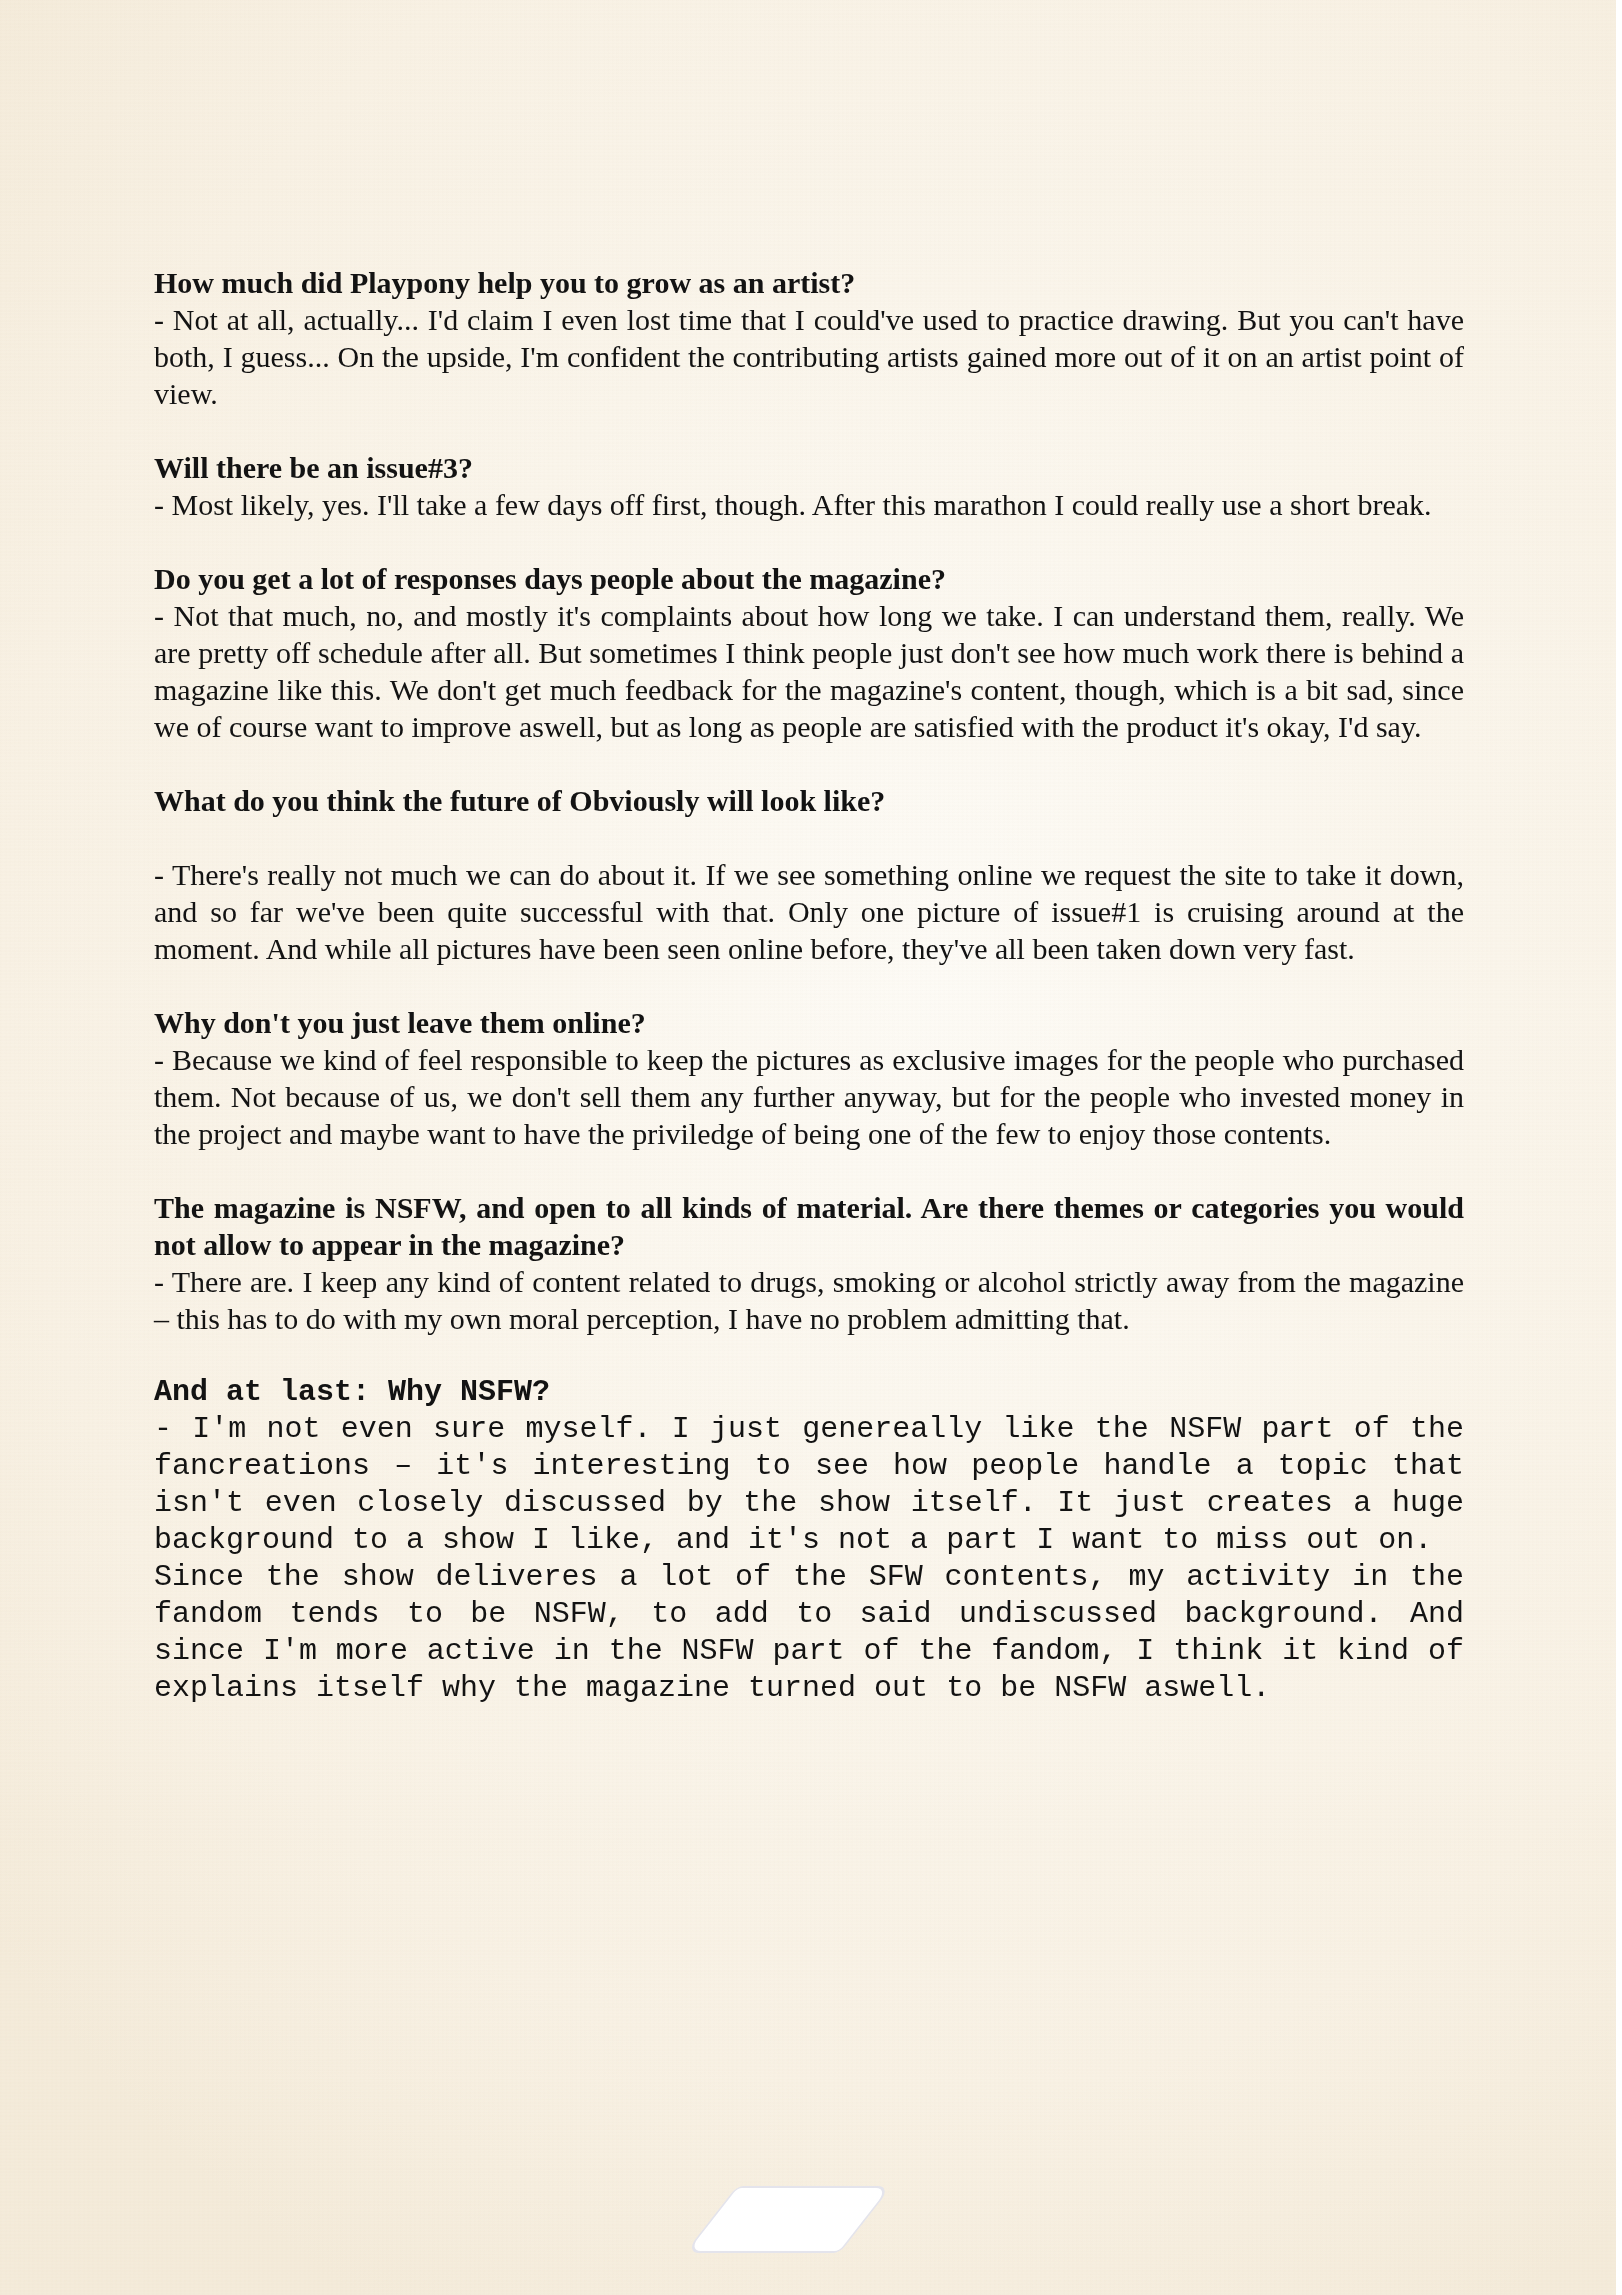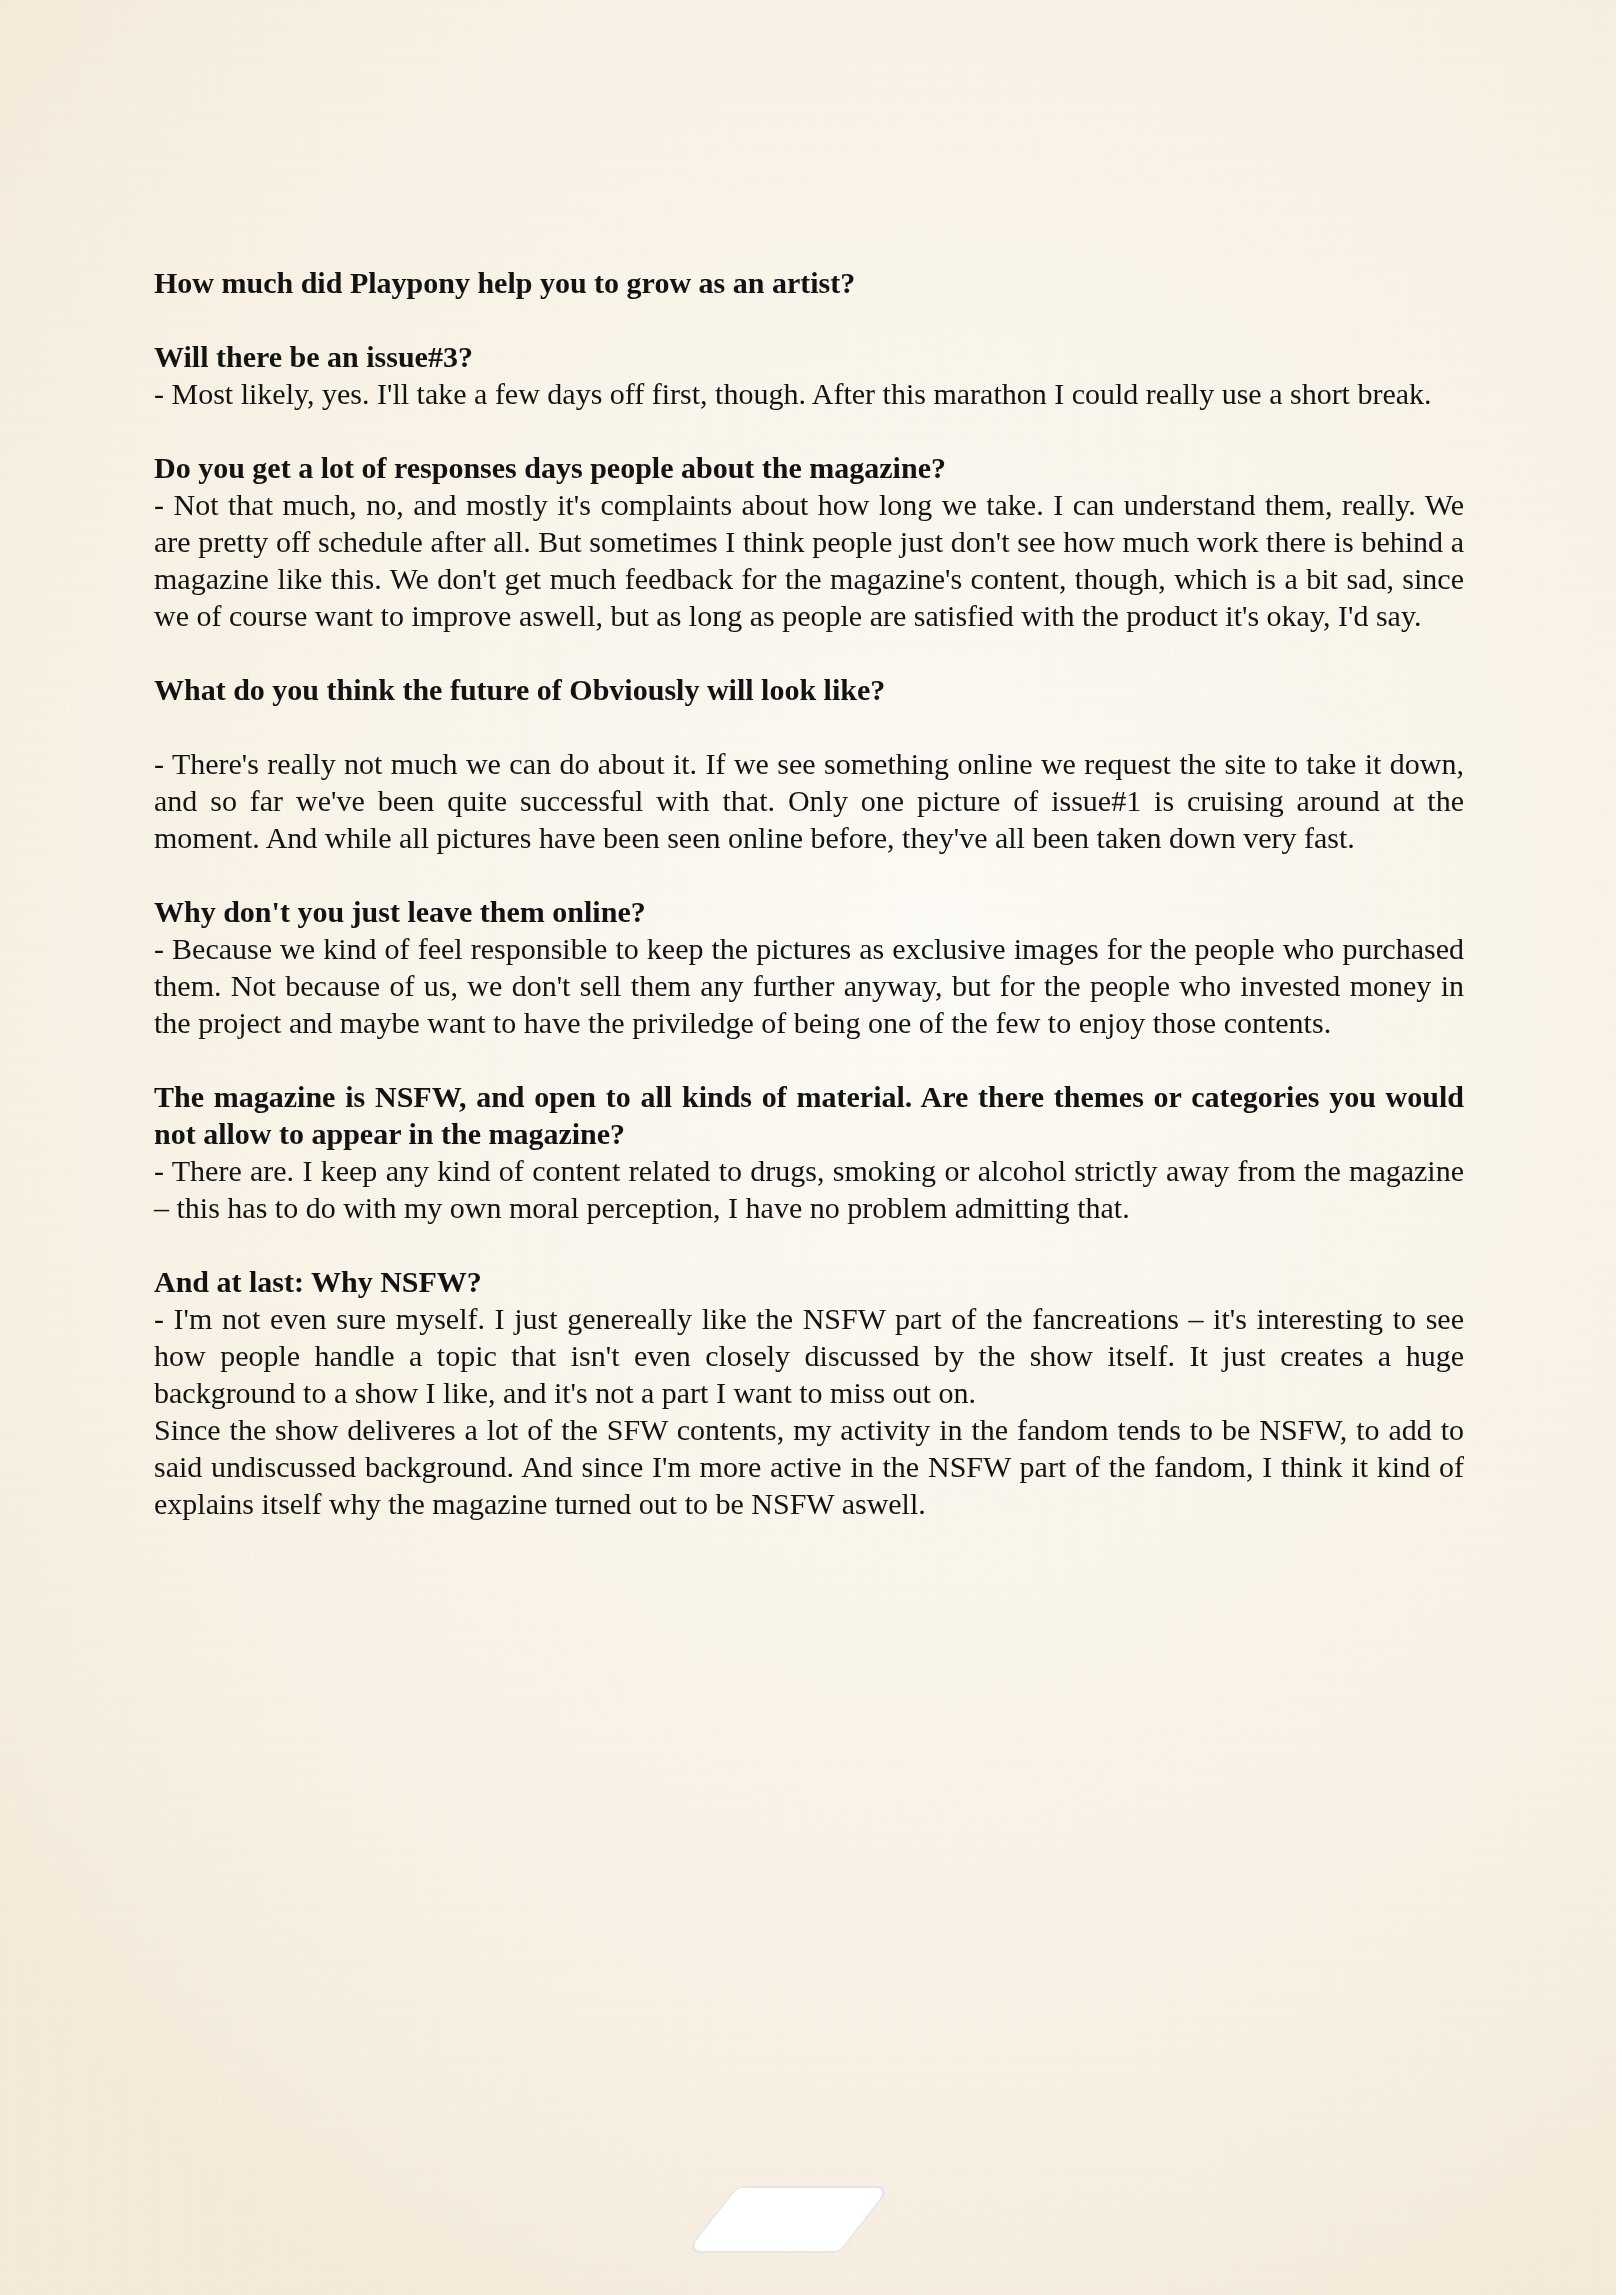--- a/index.html
+++ b/index.html
@@ -31,21 +31,21 @@
   .content {
     position: absolute;
     left: 154px;
     top: 264px;
     width: 1310px;
     font-size: 30px;
     line-height: 37px;
     text-align: justify;
   }
   .qa { margin: 0 0 37px 0; }
-  .qa:last-child { margin-bottom: 16px; }
+  .qa:last-child { margin-bottom: 16px; font-family: Liberation Mono, monospace; }
   .q {
     margin: 0;
     font-size: inherit;
     line-height: inherit;
     font-weight: bold;
     text-align: justify;
   }
   .a { margin: 0; }
   .page-curl {
     position: absolute;
@@ -61,20 +61,21 @@
   }
 </style>
 </head>
 <body>
 
 <div class="page">
   <main class="content">
 
     <section class="qa">
       <h2 class="q">How much did Playpony help you to grow as an artist?</h2>
+      <p class="a">- Not at all, actually... I'd claim I even lost time that I could've used to practice drawing. But you can't have both, I guess... On the upside, I'm confident the contributing artists gained more out of it on an artist point of view.</p>
     </section>
 
     <section class="qa">
       <h2 class="q">Will there be an issue#3?</h2>
       <p class="a">- Most likely, yes. I'll take a few days off first, though. After this marathon I could really use a short break.</p>
     </section>
 
     <section class="qa">
       <h2 class="q">Do you get a lot of responses days people about the magazine?</h2>
       <p class="a">- Not that much, no, and mostly it's complaints about how long we take. I can understand them, really. We are pretty off schedule after all. But sometimes I think people just don't see how much work there is behind a magazine like this. We don't get much feedback for the magazine's content, though, which is a bit sad, since we of course want  to improve aswell, but as long as people are satisfied with the product it's okay, I'd say.</p>

